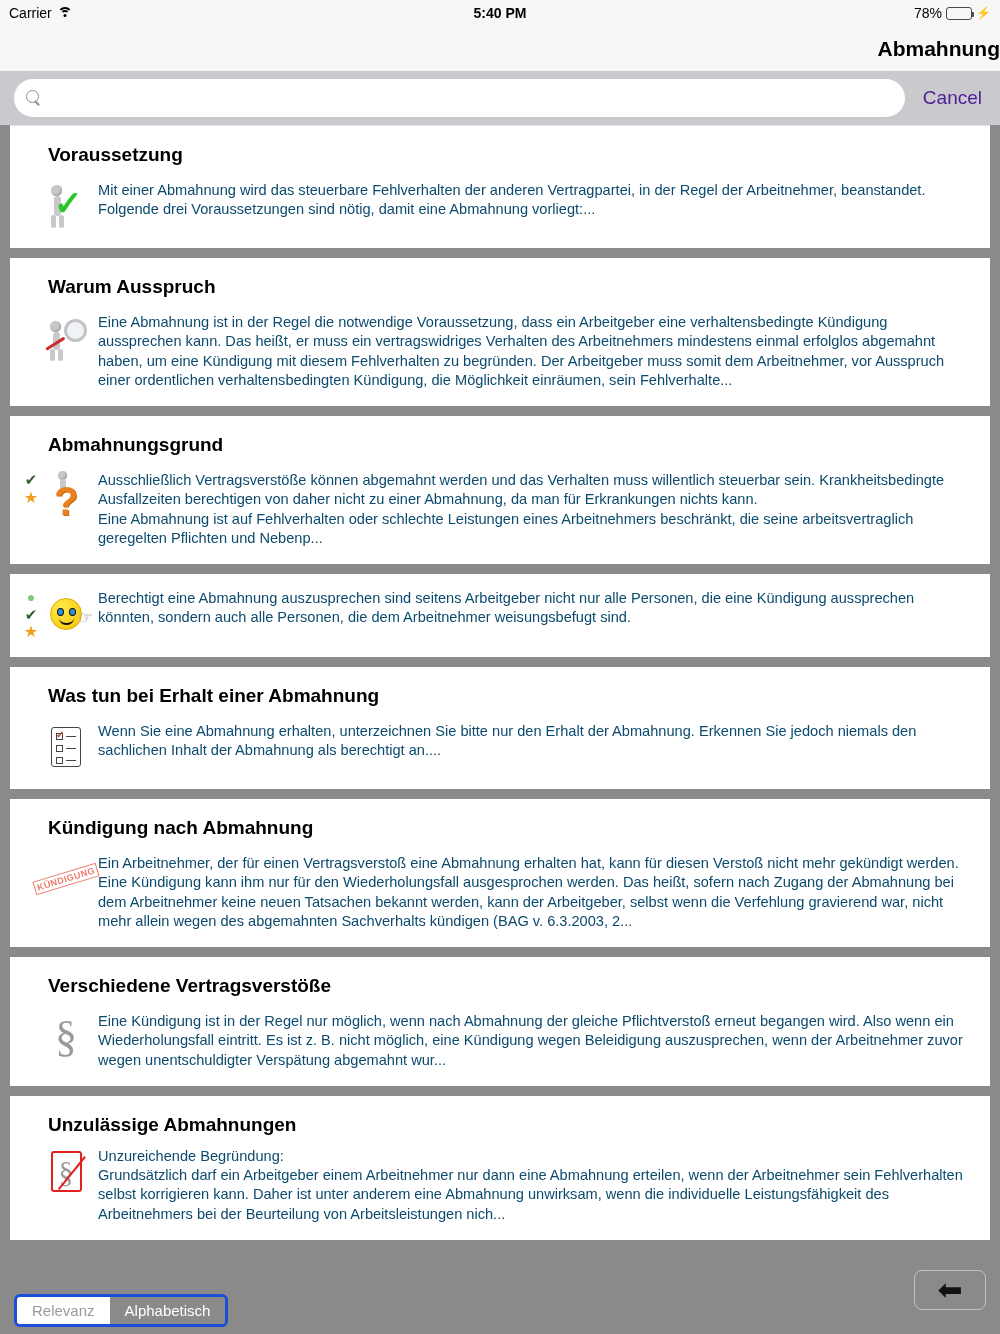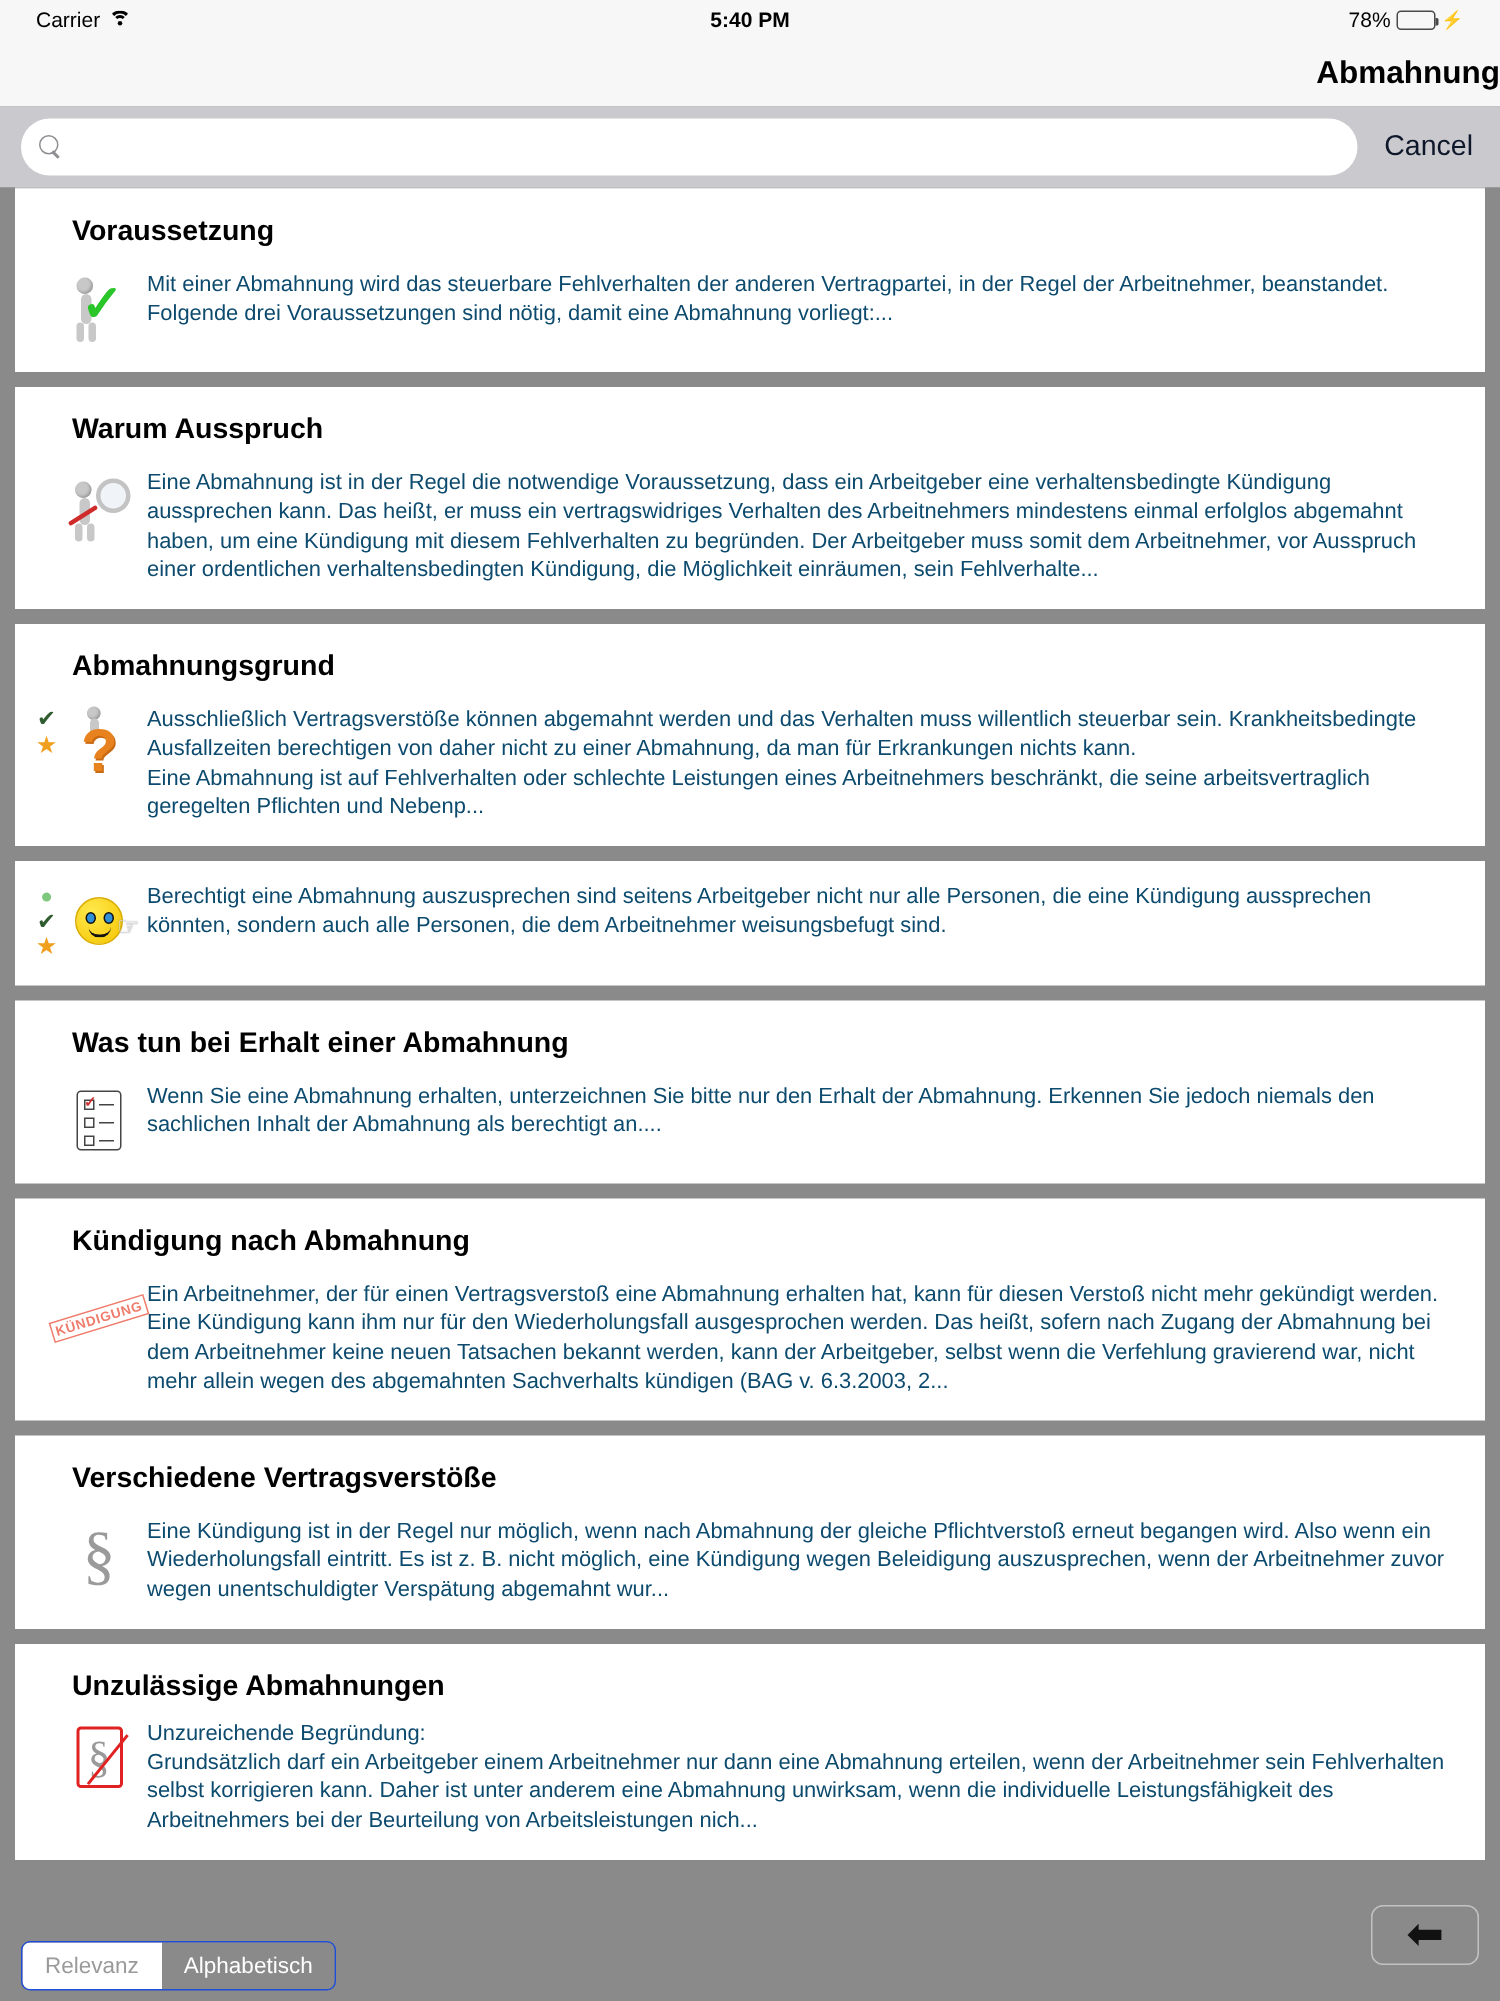--- a/index.html
+++ b/index.html
@@ -7,21 +7,21 @@
     width: 1000px; height: 1334px;
     font-family: "Liberation Sans", sans-serif;
     background: #8a8a8a;
     overflow: hidden;
   }
 
   
   .status-bar {
     height: 26px; background: #f7f7f7;
     display: flex; align-items: center;
-    padding: 0 24px; font-size: 14px; color: #000;
+    padding: 0 9px; font-size: 14px; color: #000;
     position: relative;
   }
   .status-left { display: flex; align-items: center; gap: 6px; }
   .wifi-icon { display: inline-block; width: 15px; height: 12px; position: relative; }
   .wifi-icon i {
     position: absolute; left: 50%; transform: translateX(-50%);
     border: 2px solid #000; border-bottom-color: transparent;
     border-left-color: transparent; border-right-color: transparent;
     border-radius: 50%;
   }
@@ -78,21 +78,21 @@
     content: ""; position: absolute; left: 9px; top: 10px;
     width: 6px; height: 1.6px; background: #8e8e93;
     transform: rotate(45deg); transform-origin: left center;
   }
   .search-input {
     border: none; outline: none; flex: 1; font-size: 16px;
     font-family: "Liberation Sans", sans-serif; color: #000; background: transparent;
   }
   .search-input::placeholder { color: #8e8e93; }
   .cancel-btn {
-    color: #0f172a; font-size: 19px; padding: 0 4px 0 10px;
+    color: #4c1d95; font-size: 19px; padding: 0 4px 0 10px;
     background: none; border: none; cursor: pointer;
     font-family: "Liberation Sans", sans-serif;
   }
 
   
   .results {
     position: absolute; top: 125px; left: 0; right: 0;
     height: 1169px; overflow: hidden; background: #8a8a8a;
   }
   .card {
@@ -212,21 +212,21 @@
     background: #e02222; transform: rotate(-51deg); transform-origin: center;
   }
 
   
   .toolbar {
     position: absolute; bottom: 0; left: 0; right: 0; height: 88px;
     background: #8a8a8a; display: flex; align-items: center;
     padding: 0 14px; justify-content: space-between;
   }
   .segmented {
-    display: flex; border: 1px solid #1d4ed8; border-radius: 6px;
+    display: flex; border: 3px solid #1d4ed8; border-radius: 6px;
     overflow: hidden; height: 33px; margin-top: 40px;
   }
   .seg {
     padding: 0 15px; display: flex; align-items: center;
     font-size: 15px; cursor: pointer; background: #ffffff; color: #9a9a9a;
     font-family: "Liberation Sans", sans-serif; border: none;
   }
   .seg.active { background: #8a8a8a; color: #ffffff; }
   .back-btn {
     width: 72px; height: 40px; border: 1px solid #c2c2c2; border-radius: 8px;

